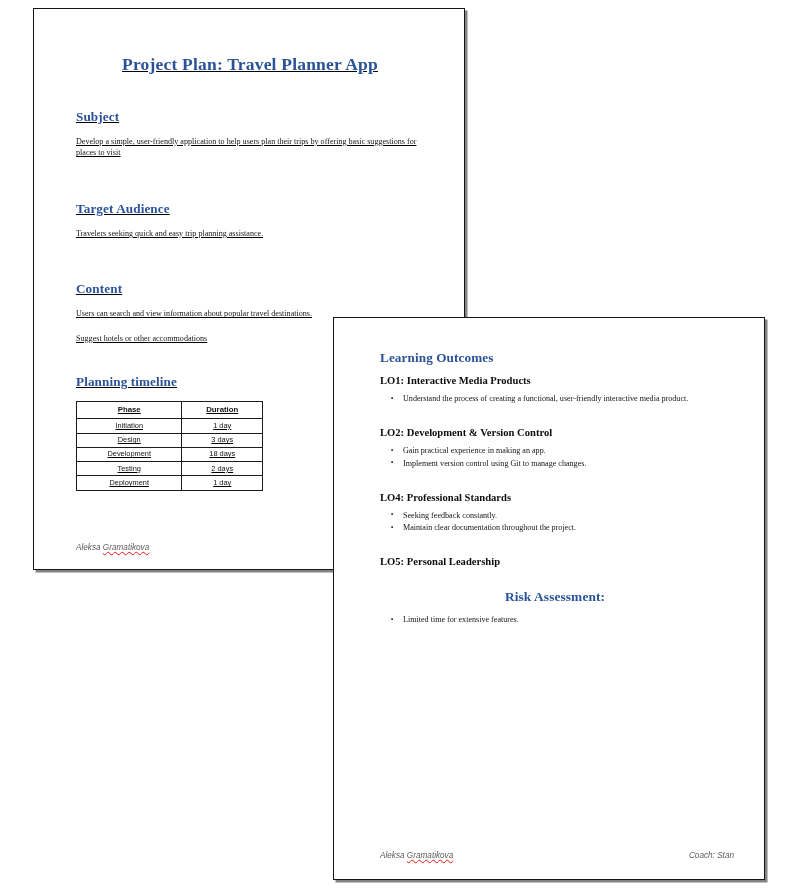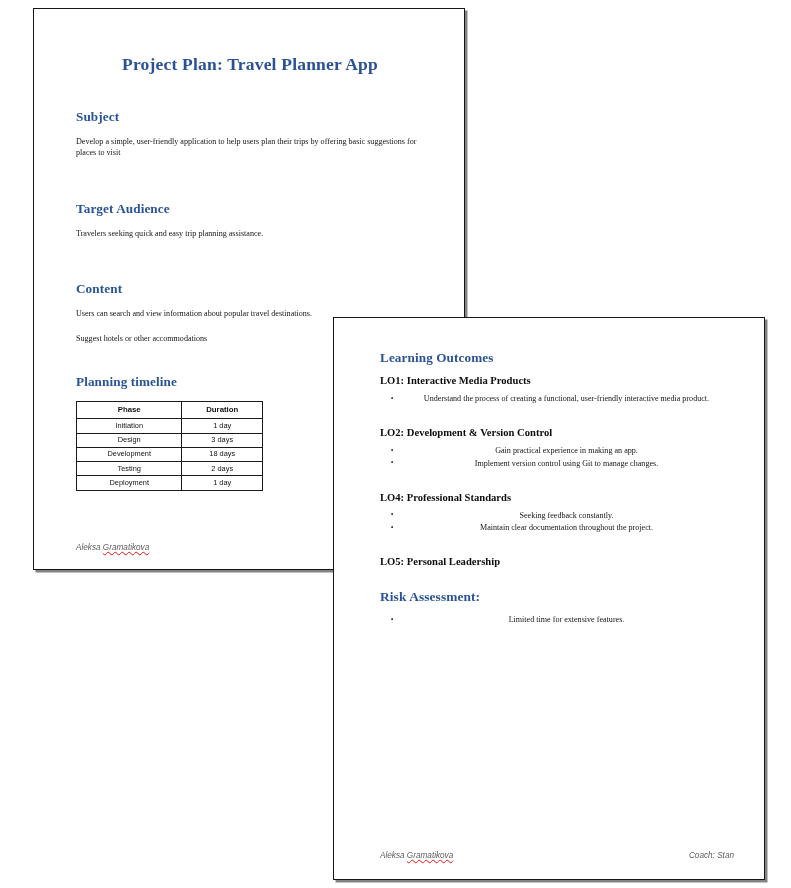--- a/index.html
+++ b/index.html
@@ -64,20 +64,21 @@
     font-size: 8.1px;
     line-height: 1.42;
   }
 
   
   #p1-body {
     position: absolute;
     left: 42px;
     top: 45px;
     width: 348px;
+    text-decoration: underline;
   }
   #p1-body .doc-title { margin: 0 0 34px 0; }
   #p1-body .sec { margin-bottom: 0; }
   #p1-body .h-blue { margin: 0 0 11px 0; }
   #p1-body .body-text { margin: 0; }
   .gap-lg { height: 42px; }
   .gap-md { height: 30px; }
   .gap-sm { height: 13px; }
 
   
@@ -130,37 +131,36 @@
     top: 32px;
     width: 350px;
   }
   #p2-body .h-blue { margin: 0 0 9px 0; }
   #p2-body .lo-head { margin: 0 0 7px 0; }
   .lo-block { margin-bottom: 22px; }
   ul.bullets {
     margin: 0 0 0 0;
     padding-left: 23px;
     list-style: none;
-    text-align: center;
   }
   ul.bullets li {
     color: #141414;
     font-size: 8.1px;
     line-height: 1.52;
     position: relative;
   }
   ul.bullets li::before {
     content: "\25AA";
     position: absolute;
     left: -12px;
     top: -0.5px;
     font-size: 6.4px;
     color: #242424;
   }
-  #risk-heading { margin-top: 30px; font-size: 13.4px; }
+  #risk-heading { margin-top: 30px; font-size: 13.4px; text-align: center; }
 
   #p2-footer {
     position: absolute;
     left: 46px;
     right: 30px;
     top: 533px;
     display: flex;
     justify-content: space-between;
     align-items: baseline;
   }

